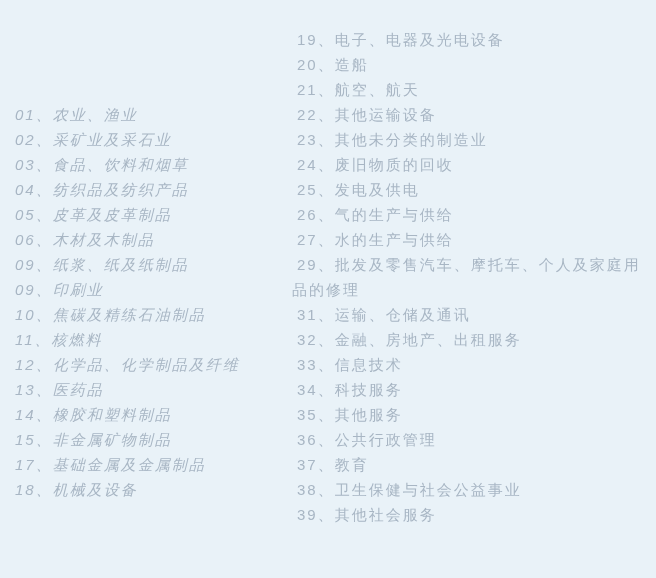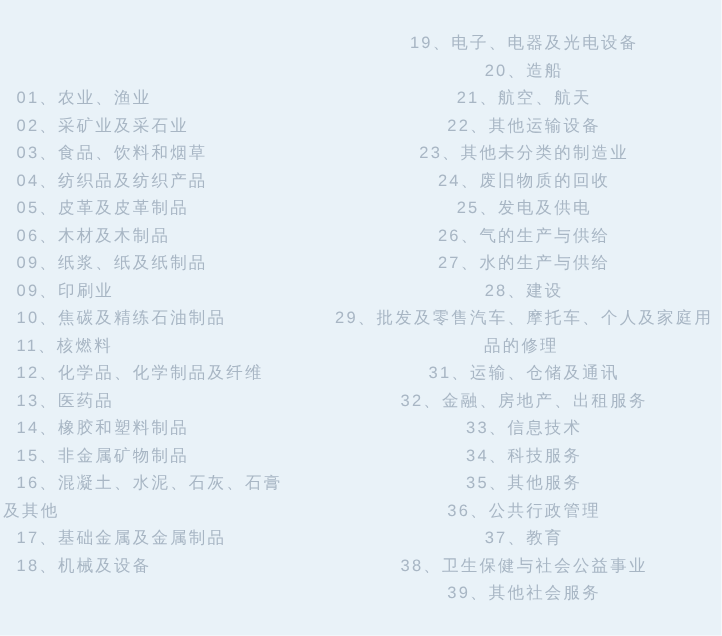--- a/index.html
+++ b/index.html
@@ -31,27 +31,26 @@
   .col-left {
     width: 260px;
     margin-left: 3px;
     margin-right: 29px;
     flex: 0 0 auto;
   }
   .col-right {
     width: 364px;
     flex: 0 0 auto;
     align-self: flex-start;
-    text-align: center;
   }
   .item {
     margin: 0;
     padding: 0;
   }
-  .col-left .item { text-indent: 12px; }
+  .col-left .item { text-indent: 12px; font-style: italic; }
   .col-right .item { text-indent: 5px; }
 </style>
 </head>
 <body>
 
 <div class="page">
   <div class="columns">
 
     <div class="col col-left">
       <p class="item">01、农业、渔业</p>
@@ -61,36 +60,34 @@
       <p class="item">05、皮革及皮革制品</p>
       <p class="item">06、木材及木制品</p>
       <p class="item">09、纸浆、纸及纸制品</p>
       <p class="item">09、印刷业</p>
       <p class="item">10、焦碳及精练石油制品</p>
       <p class="item">11、核燃料</p>
       <p class="item">12、化学品、化学制品及纤维</p>
       <p class="item">13、医药品</p>
       <p class="item">14、橡胶和塑料制品</p>
       <p class="item">15、非金属矿物制品</p>
-      <p class="item">16、混凝土、水泥、石灰、石膏及其他</p>
       <p class="item">17、基础金属及金属制品</p>
       <p class="item">18、机械及设备</p>
     </div>
 
     <div class="col col-right">
       <p class="item">19、电子、电器及光电设备</p>
       <p class="item">20、造船</p>
       <p class="item">21、航空、航天</p>
       <p class="item">22、其他运输设备</p>
       <p class="item">23、其他未分类的制造业</p>
       <p class="item">24、废旧物质的回收</p>
       <p class="item">25、发电及供电</p>
       <p class="item">26、气的生产与供给</p>
       <p class="item">27、水的生产与供给</p>
-      <p class="item">28、建设</p>
       <p class="item">29、批发及零售汽车、摩托车、个人及家庭用品的修理</p>
       <p class="item">31、运输、仓储及通讯</p>
       <p class="item">32、金融、房地产、出租服务</p>
       <p class="item">33、信息技术</p>
       <p class="item">34、科技服务</p>
       <p class="item">35、其他服务</p>
       <p class="item">36、公共行政管理</p>
       <p class="item">37、教育</p>
       <p class="item">38、卫生保健与社会公益事业</p>
       <p class="item">39、其他社会服务</p>

